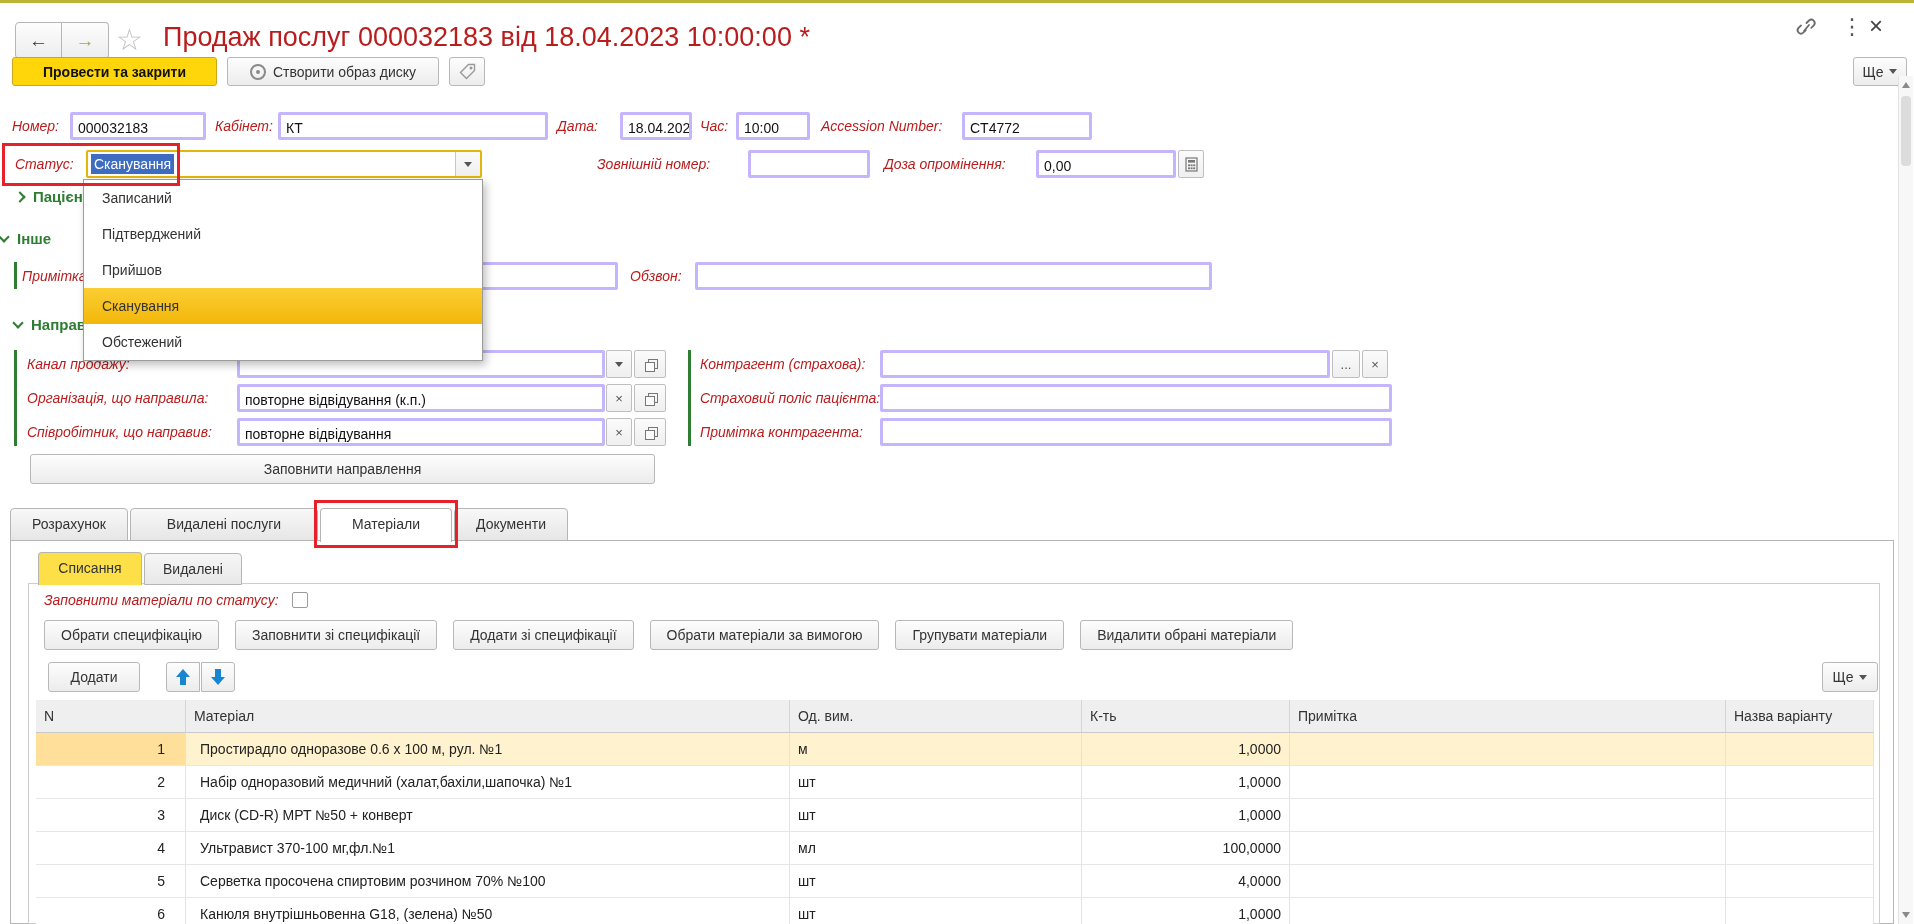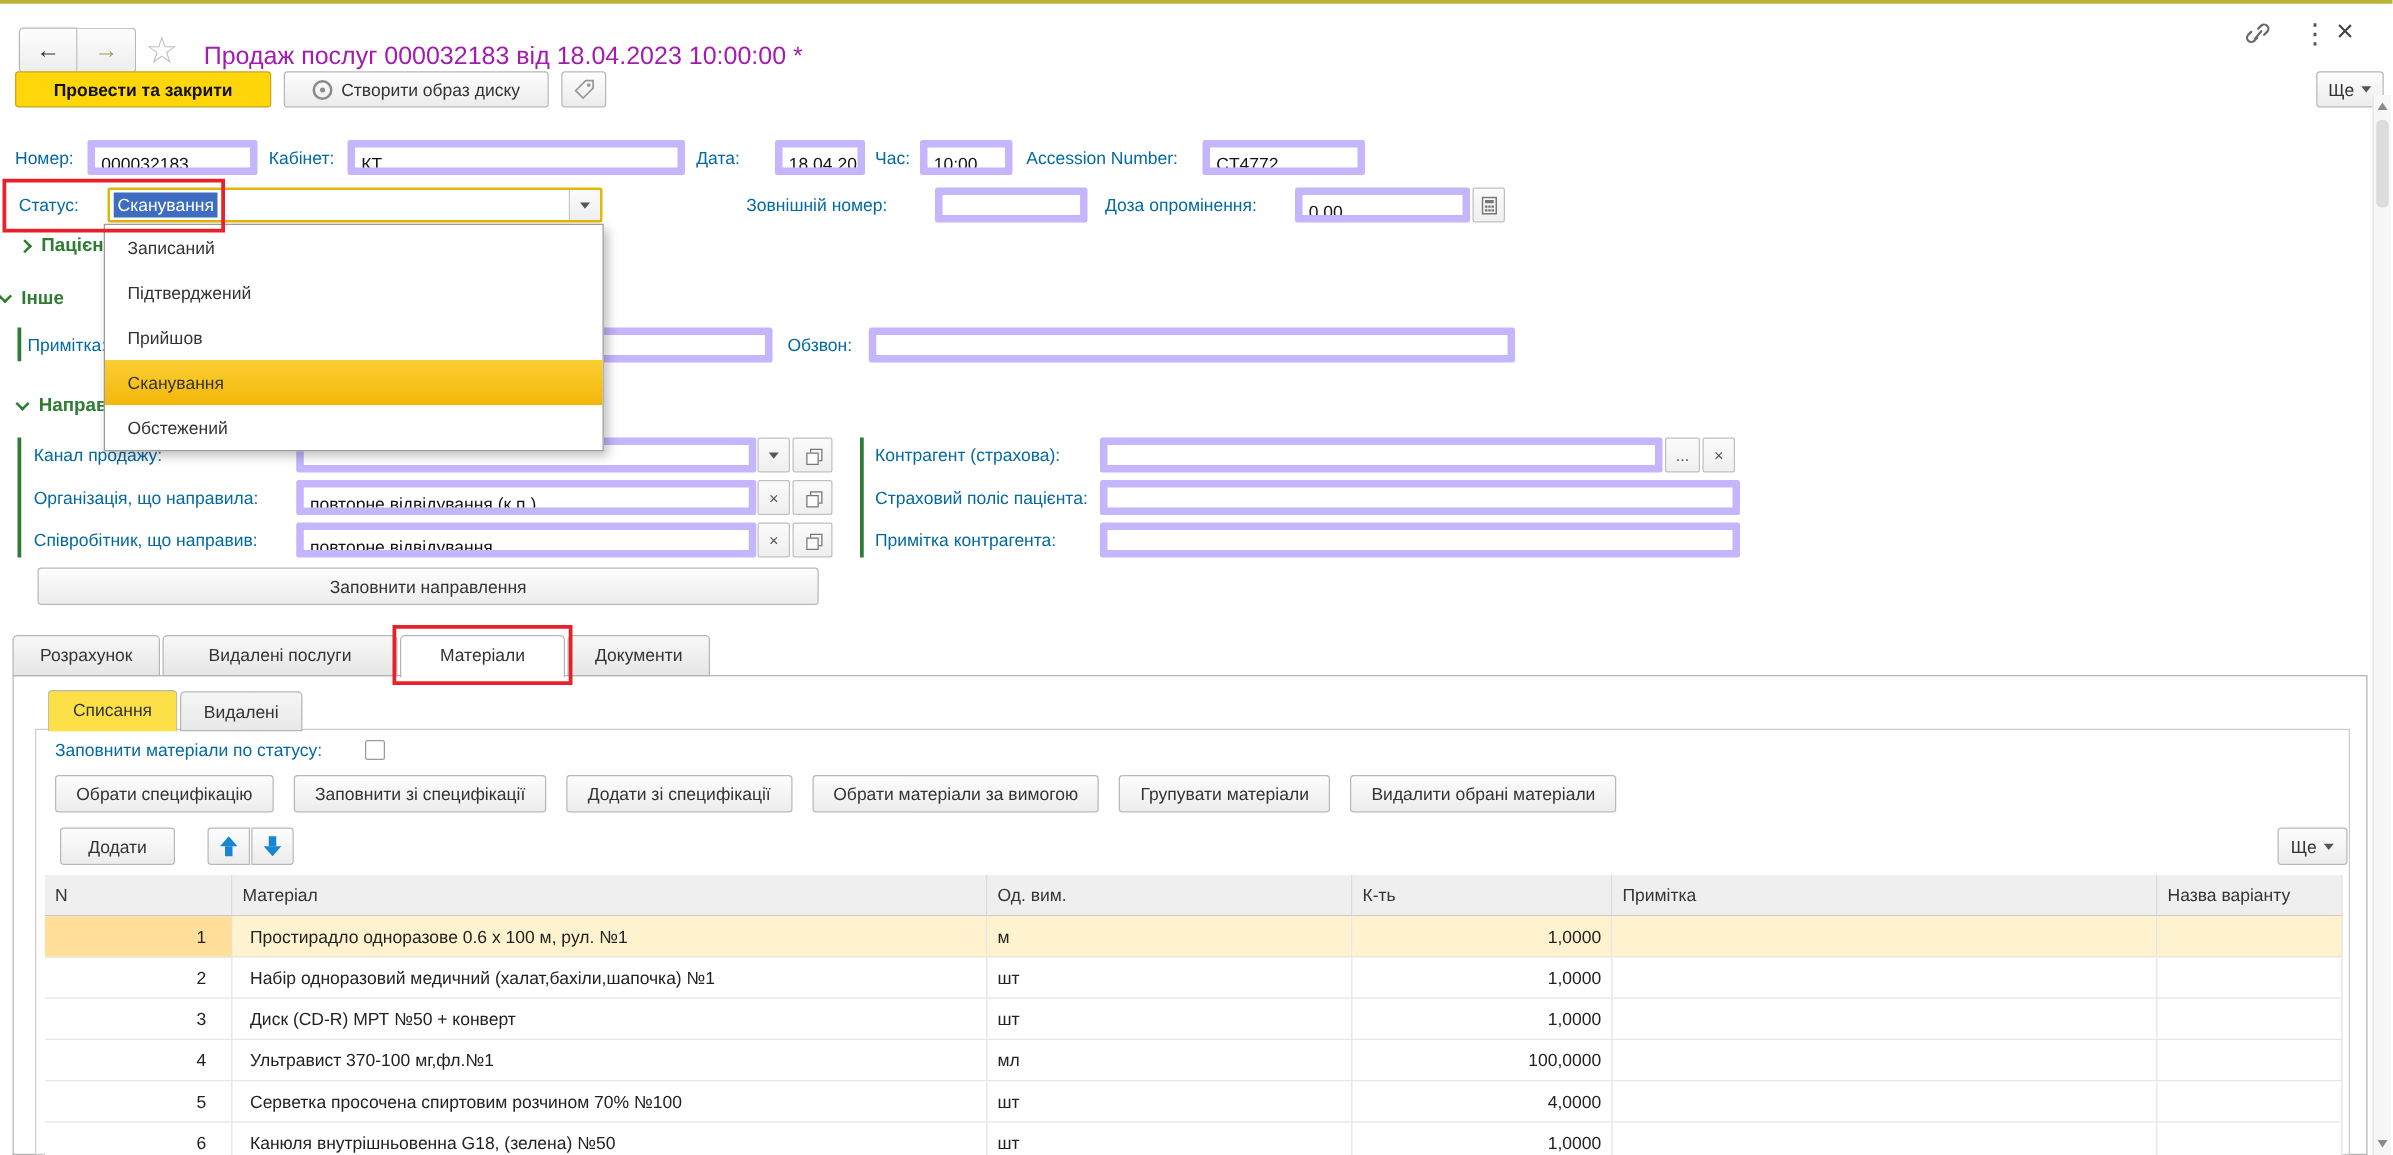--- a/index.html
+++ b/index.html
@@ -9,39 +9,39 @@
   .topline { left:0; top:0; width:1914px; height:3px; background:#BCB435; }
 
   
   .navgroup { left:15px; top:22px; width:95px; height:37px; display:flex; }
   .navbtn { width:47px; height:37px; background:linear-gradient(180deg,#FDFDFD,#EDEDED);
     border:1px solid #B6B6B6; display:flex; align-items:center; justify-content:center;
     font-size:19px; }
   .navbtn.back { border-radius:4px 0 0 4px; color:#333; }
   .navbtn.fwd { border-radius:0 4px 4px 0; border-left:none; color:#A8A050; }
   .star { left:116px; top:22px; font-size:30px; color:#C0C0C0; }
-  .title { left:163px; top:34px; font-size:20px; color:#a21caf; white-space:nowrap; }
+  .title { left:163px; top:22px; font-size:27px; color:#b91c1c; white-space:nowrap; }
   .kebab { left:1841px; top:14px; font-size:22px; color:#555; letter-spacing:0; }
   .closex { left:1869px; top:12px; font-size:24px; color:#444; }
 
   
   .btn { background:linear-gradient(180deg,#FDFDFD,#ECECEC); border:1px solid #B8B8B8;
     border-radius:3px; display:flex; align-items:center; justify-content:center;
     font-size:14px; color:#333; white-space:nowrap; }
   .btn-primary { background:#FFD60A; border:1px solid #C9A61B; font-weight:bold; color:#111; }
   .discicon { width:16px; height:16px; border:2px solid #8A8A8A; border-radius:50%;
     position:relative; margin-right:7px; }
   .discicon::after { content:""; position:absolute; left:4px; top:4px; width:4px; height:4px;
     background:#8A8A8A; border-radius:50%; }
   .carat { width:0; height:0; border-left:4px solid transparent; border-right:4px solid transparent;
     border-top:5px solid #555; display:inline-block; margin-left:6px; }
 
   
-  .lbl { height:28px; line-height:28px; color:#0369a1; white-space:nowrap; }
-  .field { height:28px; line-height:26px; background:#fff; border:6px solid #c4b5fd;
+  .lbl { height:28px; line-height:28px; color:#b91c1c; white-space:nowrap;font-style:italic; }
+  .field { height:28px; line-height:26px; background:#fff; border:3px solid #c4b5fd;
     border-radius:2px; padding:0 5px; color:#111; white-space:nowrap; overflow:hidden; }
   .field.num { text-align:left; }
   .sidebtn { height:28px; background:linear-gradient(180deg,#FBFBFB,#EFEFEF);
     border:1px solid #BFBFBF; border-radius:2px; display:flex; align-items:center;
     justify-content:center; color:#555; font-size:13px; }
   .openicon { width:11px; height:11px; position:relative; }
   .openicon::before { content:""; position:absolute; left:3px; top:0; width:8px; height:8px; border:1px solid #777; }
   .openicon::after { content:""; position:absolute; left:0; top:3px; width:8px; height:8px; border:1px solid #777; background:#FBFBFB; }
 
   

